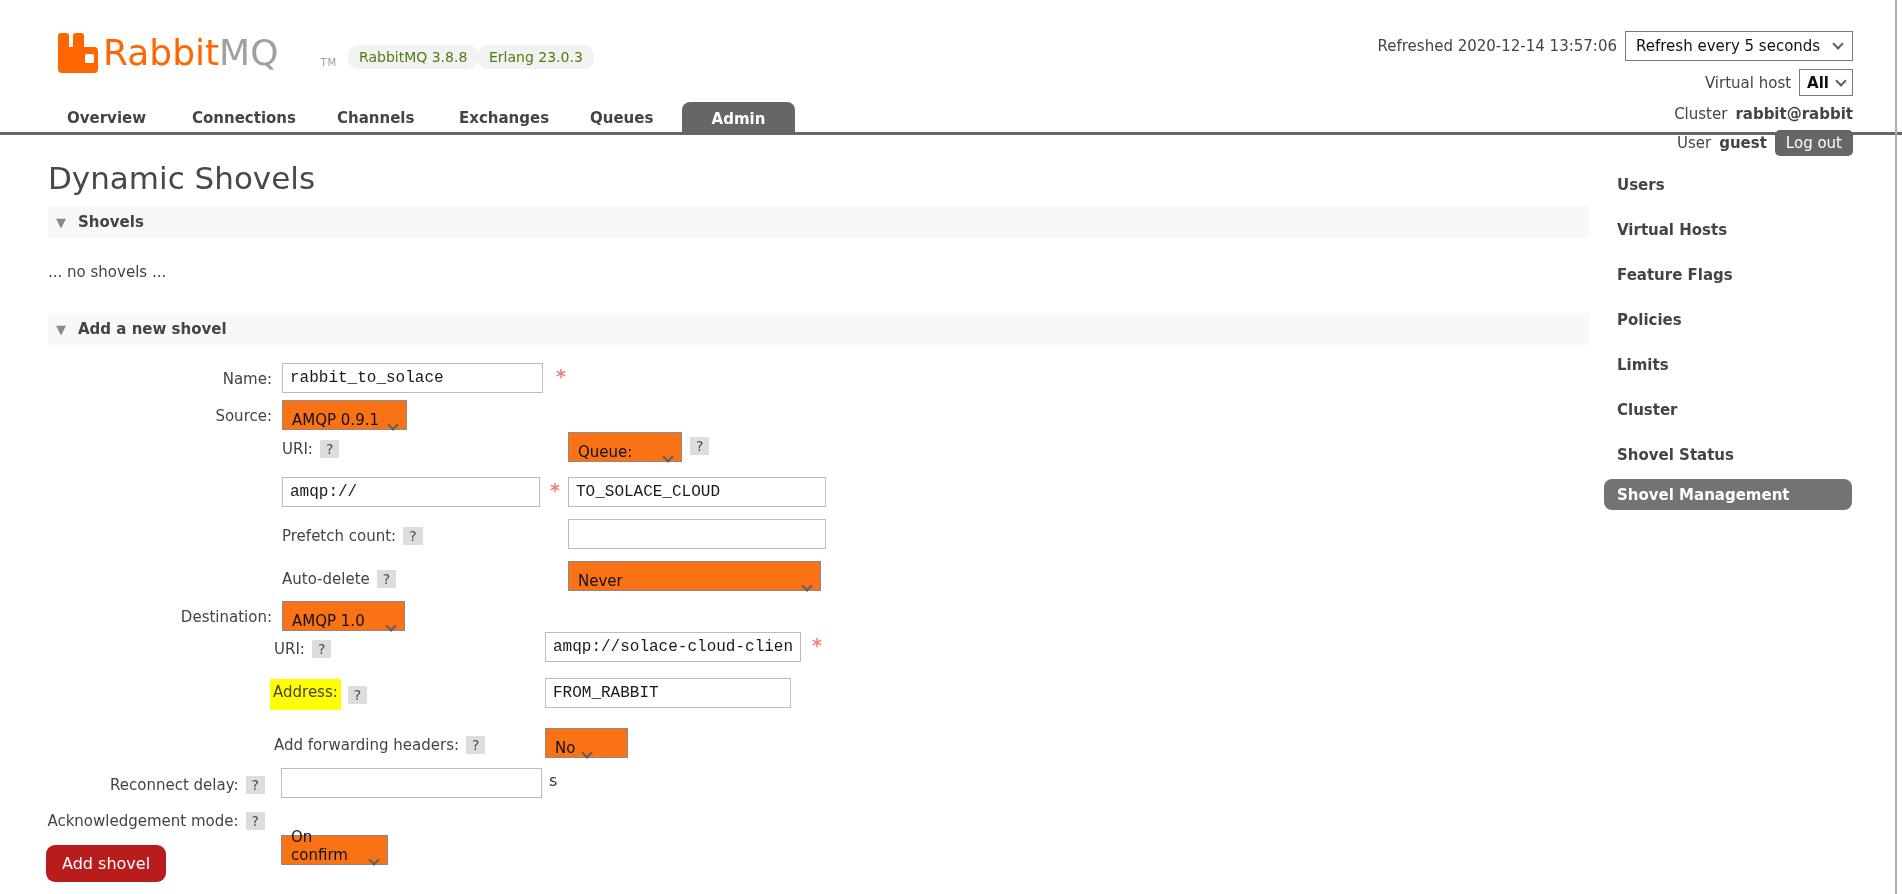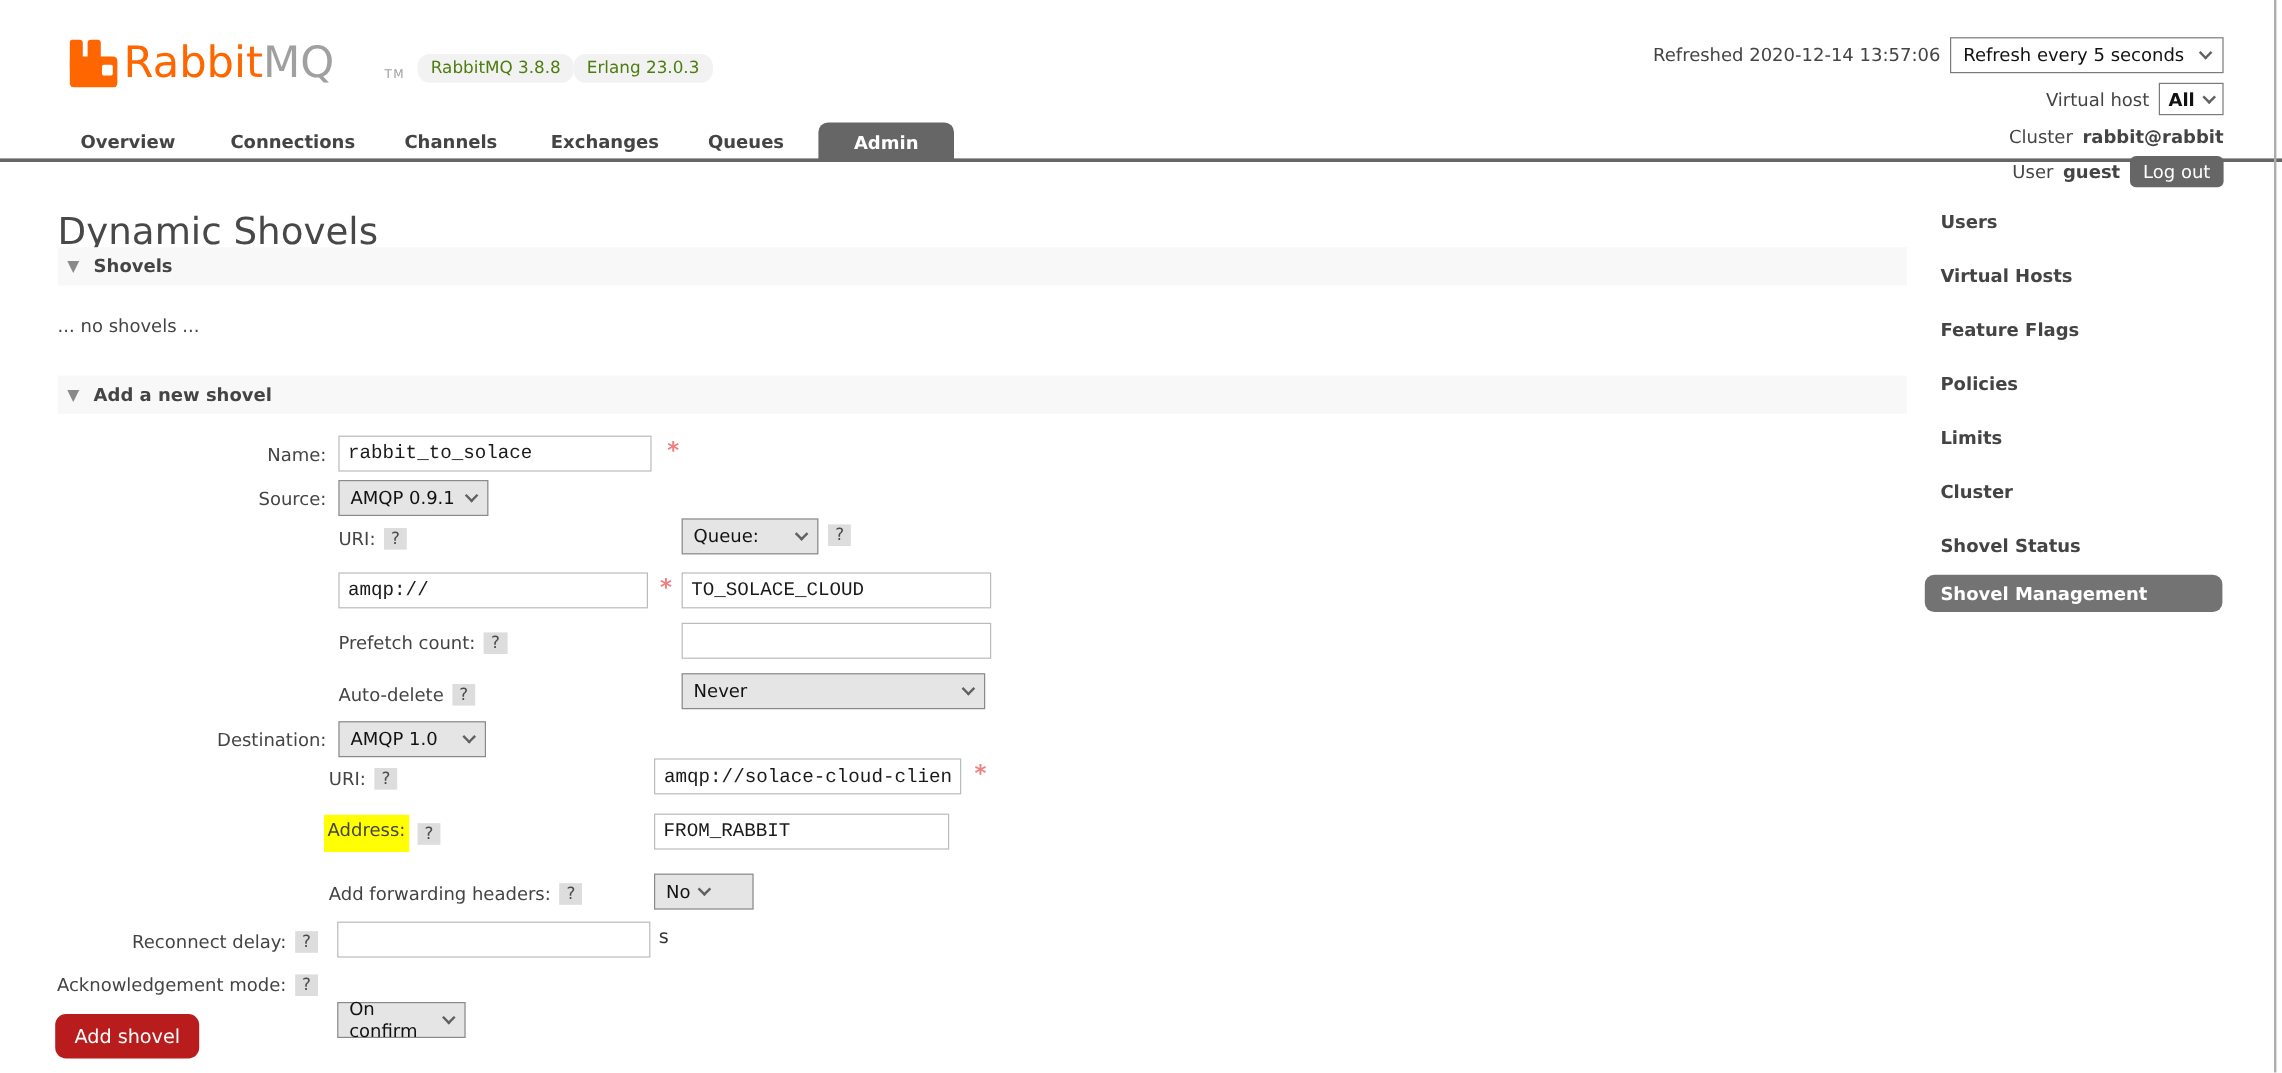--- a/index.html
+++ b/index.html
@@ -33,36 +33,36 @@
                 display:flex; align-items:center; justify-content:center; color:#fff;
                 font-size:15px; font-weight:bold; cursor:pointer; }
 
   
   .side-item { position:absolute; left:1617px; font-size:15px; font-weight:bold; color:#444; cursor:pointer; white-space:nowrap; }
   .side-active { position:absolute; left:1604px; width:248px; height:31px; background:#737373; border-radius:8px;
                  display:flex; align-items:center; padding-left:13px; color:#fff; font-size:15px; font-weight:bold; cursor:pointer; }
   .edge-line { position:absolute; top:0; left:1895px; width:2px; height:894px; background:#adadad; }
 
   
-  .page-title { position:absolute; left:48px; top:160px; font-size:31px; font-weight:normal; color:#484848;margin-top:15px; }
+  .page-title { position:absolute; left:48px; top:160px; font-size:31px; font-weight:normal; color:#484848; }
   .sectbar { position:absolute; left:48px; width:1541px; height:32px; background:#f8f8f8;
              display:flex; align-items:center; cursor:pointer; }
   .sect-arrow { color:#8a8a8a; font-size:13px; margin:0 12px 0 8px; }
   .sect-title { font-size:15px; font-weight:bold; color:#444; }
   .plain-text { position:absolute; font-size:15px; color:#444; }
 
   
   .flabel { position:absolute; font-size:15px; color:#444; white-space:nowrap; }
   .r-label { display:flex; justify-content:flex-end; align-items:center; gap:7px; left:0; }
   .l-label { display:flex; align-items:center; gap:7px; }
   .qbadge { background:#ddd; color:#4a4a4a; font-size:14px; padding:1px 6px; cursor:pointer; }
   .inp { position:absolute; height:30px; border:1px solid #bbb; background:#fff; color:#1a1a1a;
          font-family:"Liberation Mono","DejaVu Sans Mono",monospace; font-size:16px; padding:3px 7px; }
-  .sel { position:absolute; height:30px; border:1px solid #8a8a8a; background:#e5e5e5; display:flex;
-         align-items:center; padding:0 9px; font-size:15px; color:#111; cursor:pointer; }
+  .sel { position:absolute; height:30px; border:1px solid #8a8a8a; background:#f97316; display:flex;
+         align-items:flex-end; padding:0 9px; font-size:15px; color:#111; cursor:pointer; }
   .sel .chev { margin-left:auto; }
   .ast { position:absolute; color:#f08080; font-size:19px; font-weight:bold; }
   .unit { position:absolute; font-size:16px; color:#333; }
   .hl-yellow { background:#ffff00; padding:4px 3px 9px 3px; }
   .add-btn { position:absolute; left:46px; top:845px; background:#b91c1c; color:#fff; border:none;
              border-radius:9px; padding:0 16px; height:37px; font-size:16px; font-family:inherit; cursor:pointer; }
 </style>
 </head>
 <body>
 

